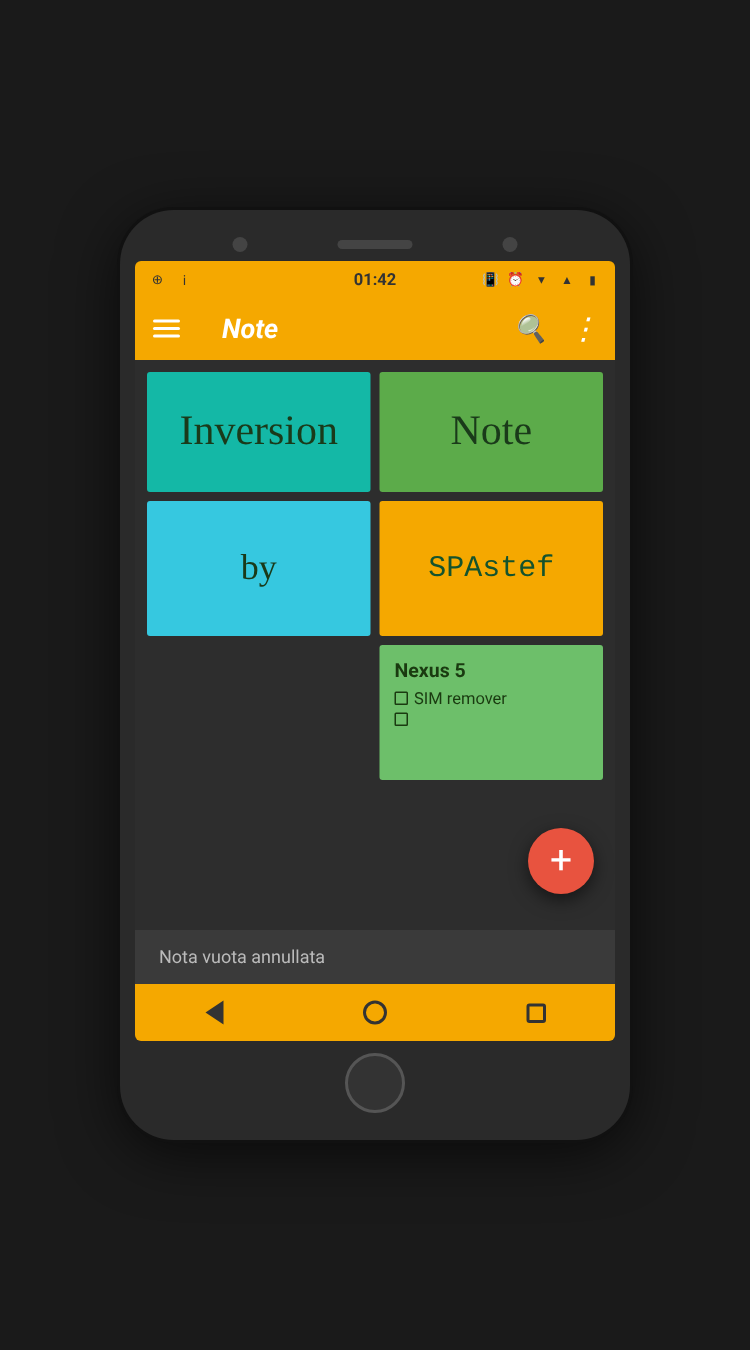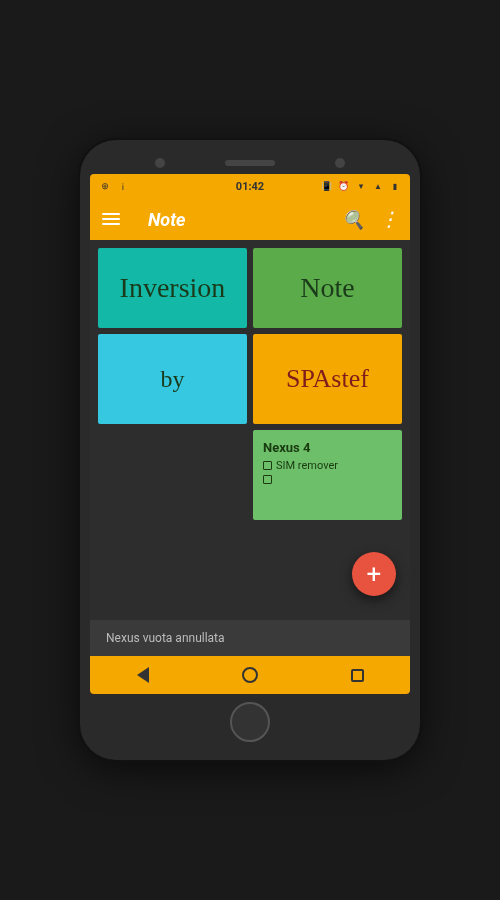--- a/index.html
+++ b/index.html
@@ -174,24 +174,24 @@
       padding: 10px;
       min-height: 90px;
     }
     .note-text-large {
       font-size: 28px;
       font-weight: 300;
       color: #1a3a1a;
       font-family: serif;
     }
     .note-text-medium {
-      font-size: 26px;
+      font-size: 20px;
       font-weight: 300;
-      color: #7f1d1d;
-      font-family: Liberation Serif, serif;
+      color: #14532d;
+      font-family: Liberation Mono, monospace;
     }
     .note-text-small-bold {
       font-size: 13px;
       font-weight: bold;
       color: #1a3a10;
       margin-bottom: 4px;
     }
     .note-checklist {
       display: flex;
       flex-direction: column;
@@ -353,41 +353,41 @@
           <span class="note-text-large" style="font-size:24px;">by</span>
         </div>
 
         <div class="note-card orange">
           <span class="note-text-medium">SPAstef</span>
         </div>
 
         <div style="min-height:0;"></div>
 
         <div class="note-card green-light">
-          <span class="note-text-small-bold">Nexus 4</span>
+          <span class="note-text-small-bold">Nexus 5</span>
           <div class="note-checklist">
             <div class="checklist-item">
               <div class="checkbox"></div>
               <span>SIM remover</span>
             </div>
             <div class="checklist-item">
               <div class="checkbox"></div>
               <span></span>
             </div>
           </div>
         </div>
       </div>
     </div>
 
     <div class="fab-area">
       <div class="fab">+</div>
     </div>
 
     <div class="snackbar">
-      <span class="snackbar-text">Nexus vuota annullata</span>
+      <span class="snackbar-text">Nota vuota annullata</span>
     </div>
 
     <div class="nav-bar">
       <div class="nav-icon">
         <div class="back-icon"></div>
       </div>
       <div class="nav-icon">
         <div class="home-icon"></div>
       </div>
       <div class="nav-icon">

